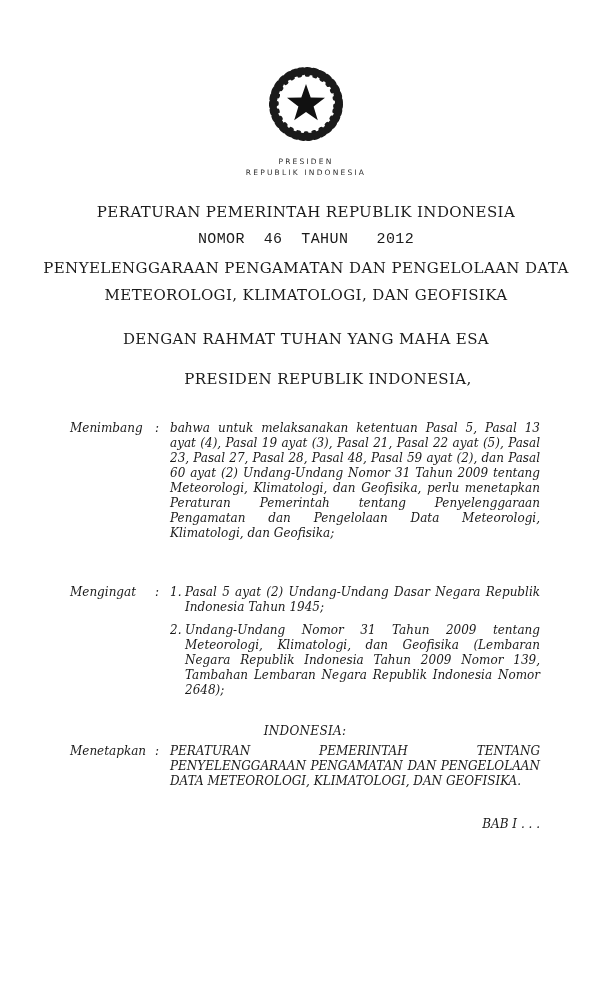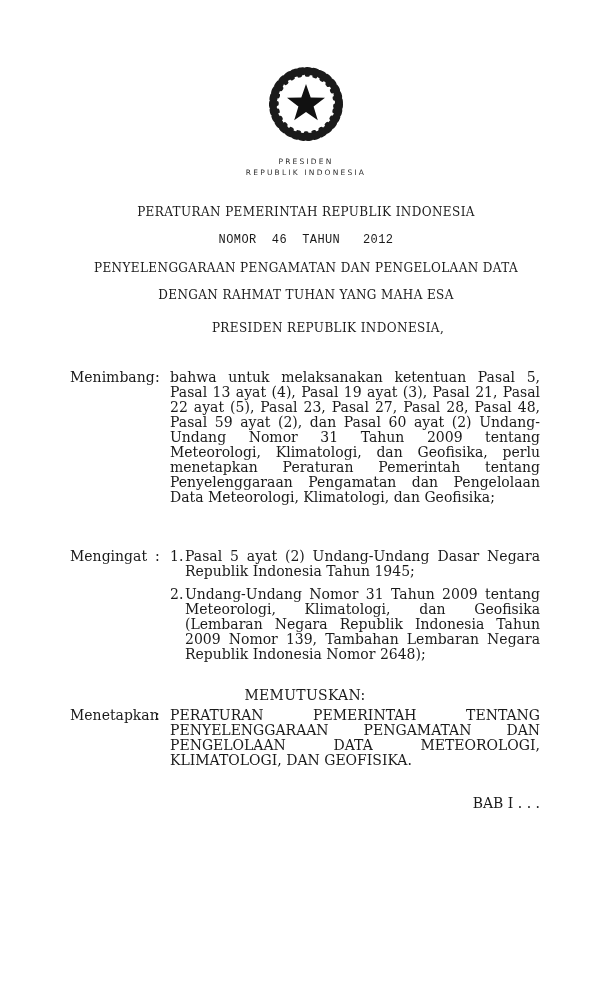--- a/index.html
+++ b/index.html
@@ -21,33 +21,33 @@
     font-family: "DejaVu Sans", "Liberation Sans", sans-serif;
     font-size: 7.5px;
     letter-spacing: 2.2px;
     color: #2e2e2e;
     line-height: 11px;
     text-align: center;
   }
   
   .title-block { margin-top: 26px; text-align: center; }
   .title-block p {
-    font-size: 12px;
+    font-size: 15px;
     letter-spacing: 0.4px;
     line-height: 16px;
   }
   .t1 { margin-bottom: 12px; }
   .t2 { margin-bottom: 12px; white-space: pre; font-family: Liberation Mono, monospace; }
   .t3 { margin-bottom: 12px; }
   .t4 { margin-bottom: 11px; }
   .t5 { margin-bottom: 28px; }
-  .t6 { margin-bottom: 17px; }
+  .t6 { margin-bottom: 24px; }
   .t7 { margin-bottom: 0; padding-left: 44px; }
   
-  .content { padding: 0 72px 0 70px; font-size: 14px; line-height: 15px; }
+  .content { padding: 0 72px 0 70px; font-size: 12px; line-height: 15px; font-style: italic; }
   .clause { display: flex; align-items: flex-start; }
   .clause .label { width: 85px; flex: 0 0 85px; }
   .clause .colon { width: 15px; flex: 0 0 15px; text-align: left; }
   .clause .ctext { flex: 1; text-align: justify; }
   .menimbang-row { margin-top: 34px; }
   .mengingat-row { margin-top: 44px; }
   .numbered-item { display: flex; align-items: flex-start; }
   .numbered-item .num { width: 15px; flex: 0 0 15px; }
   .numbered-item .itext { flex: 1; text-align: justify; }
   .item-gap { margin-bottom: 8px; }
@@ -71,20 +71,21 @@
     <div class="seal-caption">
       <div>PRESIDEN</div>
       <div>REPUBLIK INDONESIA</div>
     </div>
   </div>
 
   <div class="title-block">
     <p class="t1">PERATURAN PEMERINTAH REPUBLIK INDONESIA</p>
     <p class="t2">NOMOR  46  TAHUN   2012</p>
     <p class="t4">PENYELENGGARAAN PENGAMATAN DAN PENGELOLAAN DATA</p>
+    <p class="t5">METEOROLOGI, KLIMATOLOGI, DAN GEOFISIKA</p>
     <p class="t6">DENGAN RAHMAT TUHAN YANG MAHA ESA</p>
     <p class="t7">PRESIDEN REPUBLIK INDONESIA,</p>
   </div>
 
   <div class="content">
 
     <div class="clause menimbang-row">
       <div class="label">Menimbang</div>
       <div class="colon">:</div>
       <div class="ctext">bahwa untuk melaksanakan ketentuan Pasal 5, Pasal 13 ayat (4), Pasal 19 ayat (3), Pasal 21, Pasal 22 ayat (5), Pasal 23, Pasal 27, Pasal 28, Pasal 48, Pasal 59 ayat (2), dan Pasal 60 ayat (2) Undang-Undang Nomor 31 Tahun 2009 tentang Meteorologi, Klimatologi, dan Geofisika, perlu menetapkan Peraturan Pemerintah tentang Penyelenggaraan Pengamatan dan Pengelolaan Data Meteorologi, Klimatologi, dan Geofisika;</div>
@@ -98,21 +99,21 @@
           <div class="num">1.</div>
           <div class="itext">Pasal 5 ayat (2) Undang-Undang Dasar Negara Republik Indonesia Tahun 1945;</div>
         </div>
         <div class="numbered-item">
           <div class="num">2.</div>
           <div class="itext">Undang-Undang Nomor 31 Tahun 2009 tentang Meteorologi, Klimatologi, dan Geofisika (Lembaran Negara Republik Indonesia Tahun 2009 Nomor 139, Tambahan Lembaran Negara Republik Indonesia Nomor 2648);</div>
         </div>
       </div>
     </div>
 
-    <div class="memutuskan-line">MEMUTUSKAN:</div>
+    <div class="memutuskan-line">INDONESIA:</div>
 
     <div class="clause menetapkan-row">
       <div class="label">Menetapkan</div>
       <div class="colon">:</div>
       <div class="ctext">PERATURAN PEMERINTAH TENTANG PENYELENGGARAAN PENGAMATAN DAN PENGELOLAAN DATA METEOROLOGI, KLIMATOLOGI, DAN GEOFISIKA.</div>
     </div>
 
     <div class="bab-line">BAB I . . .</div>
 
   </div>

